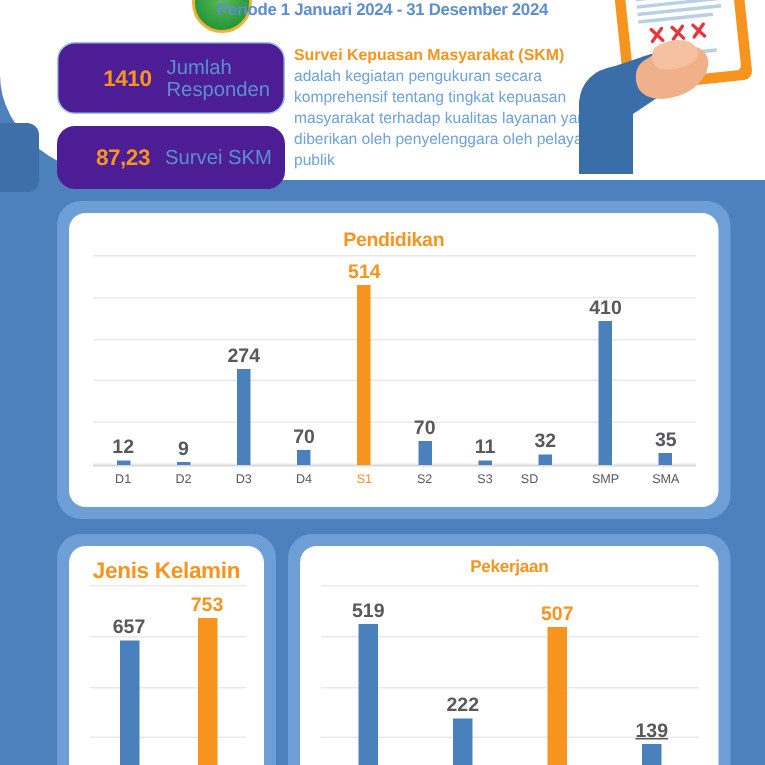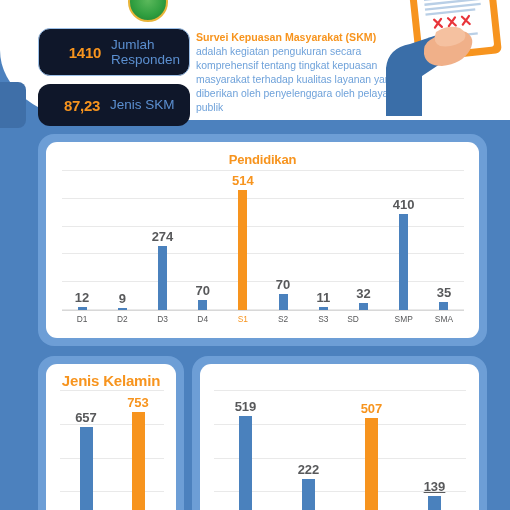--- a/index.html
+++ b/index.html
@@ -29,21 +29,21 @@
     border:2px solid #e8b53a;z-index:6;
   }
   .period{
     position:absolute;left:110px;top:1px;width:290px;text-align:center;
     color:#5b8fd0;font-size:11.2px;font-weight:700;letter-spacing:-0.2px;z-index:7;
     white-space:nowrap;
   }
 
   
   .statbox{
-    position:absolute;z-index:8;background:#0f172a;border-radius:12px;
+    position:absolute;z-index:8;background:#4c1d95;border-radius:12px;
     display:flex;align-items:center;box-sizing:border-box;
   }
   .statbox.bordered{border:1.6px solid #9cc0e8;}
   .statbox .num{
     color:#f7941e;font-weight:800;font-size:15px;text-align:right;
     padding-right:10px;flex:0 0 auto;width:62px;letter-spacing:-0.3px;
   }
   .statbox .lbl{color:#5b8fd0;font-size:13.5px;line-height:1.12;font-weight:400;}
   #stat0{left:38px;top:28px;width:152px;height:48px;}
   #stat1{left:38px;top:84px;width:152px;height:42px;}
@@ -98,28 +98,29 @@
 </head>
 <body>
 
 <div id="poster">
 
   <div class="header-panel"></div>
   <div class="header-round-right"></div>
   <div class="notch"></div>
 
   <div class="logo"></div>
+  <div class="period">Periode 1 Januari 2024 - 31 Desember 2024</div>
 
   <div class="statbox bordered" id="stat0">
     <div class="num">1410</div>
     <div class="lbl">Jumlah<br>Responden</div>
   </div>
   <div class="statbox" id="stat1">
     <div class="num">87,23</div>
-    <div class="lbl">Jenis SKM</div>
+    <div class="lbl">Survei SKM</div>
   </div>
 
   <div class="desc">
     <div class="t">Survei Kepuasan Masyarakat (SKM)</div>
     <div class="p">adalah kegiatan pengukuran secara komprehensif tentang tingkat kepuasan masyarakat terhadap kualitas layanan yang diberikan oleh penyelenggara oleh pelayanan publik</div>
   </div>
 
   <svg class="illus" viewBox="0 0 136 172">
     <circle cx="76" cy="62" r="84" fill="#ffffff"></circle>
     <g transform="rotate(-6 72 70)">
@@ -208,20 +209,21 @@
         <div class="grid" style="top: 101px;"></div>
         <div class="bar blue" style="left: 19.5px; width: 13px; height: 99.28px; bottom: 0px;"></div>
         <div class="vlabel" style="left: 6px; width: 40px; bottom: 101.28px;">657</div>
         <div class="bar orange" style="left: 71.5px; width: 13px; height: 113.787px; bottom: 0px;"></div>
         <div class="vlabel orange" style="left: 58px; width: 40px; bottom: 115.787px;">753</div>
       </div>
   </div>
 
   <div class="cardframe" id="pek-frame"></div>
   <div class="card" id="pek-card">
+    <div class="title">Pekerjaan</div>
     <div class="plot" id="pek-plot" style="left: 14px; top: 26px; width: 252px; height: 136px;">
         <div class="grid" style="top: 0px;"></div>
         <div class="grid" style="top: 34px;"></div>
         <div class="grid" style="top: 68px;"></div>
         <div class="grid" style="top: 101px;"></div>
         <div class="bar blue" style="left: 25px; width: 13px; height: 110.287px; bottom: 0px;"></div>
         <div class="vlabel" style="left: 11.5px; width: 40px; bottom: 112.287px;">519</div>
         <div class="bar blue" style="left: 88px; width: 13px; height: 47.175px; bottom: 0px;"></div>
         <div class="vlabel" style="left: 74.5px; width: 40px; bottom: 49.175px;">222</div>
         <div class="bar orange" style="left: 151px; width: 13px; height: 107.737px; bottom: 0px;"></div>

